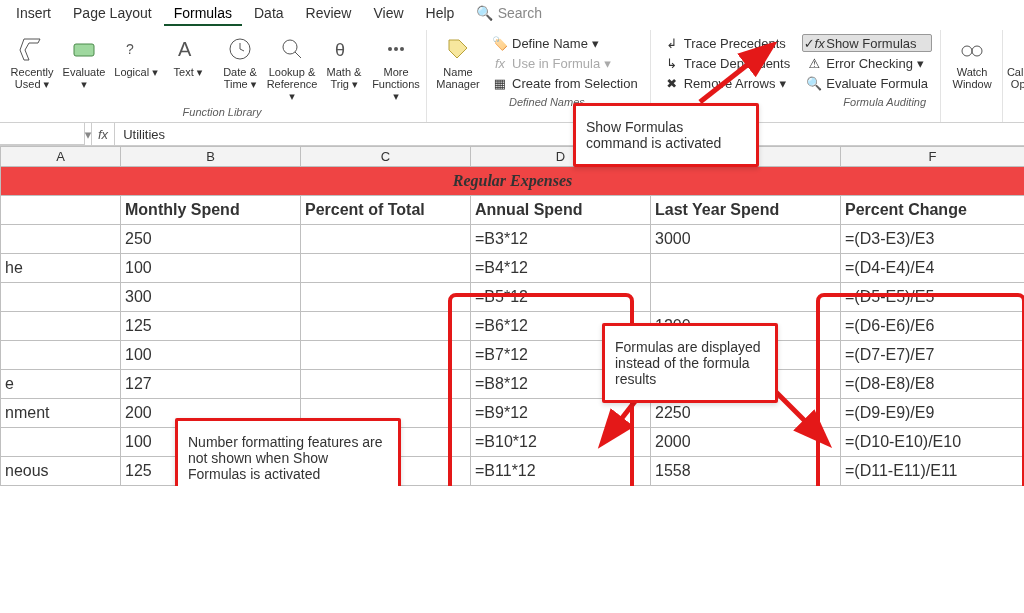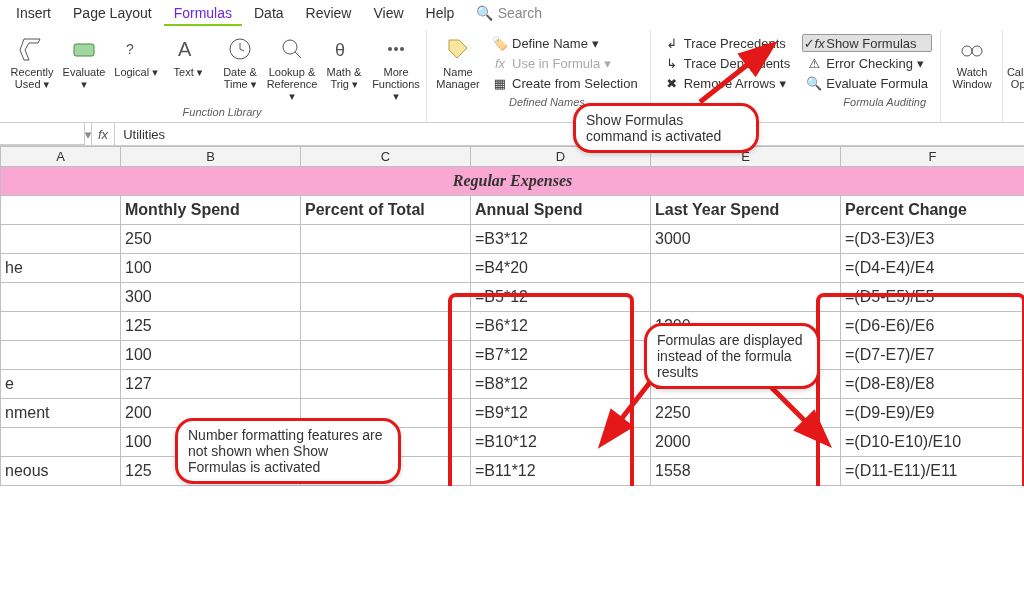--- a/index.html
+++ b/index.html
@@ -16,22 +16,22 @@
   gap: 2px;
   padding: 2px 0 0 6px;
   font-size: 14px;
 }
 .ribbon-tabs .tab {
   padding: 3px 10px;
   color: #333;
   cursor: default;
 }
 .ribbon-tabs .tab.selected {
-  border-bottom: 2px solid #84cc16;
-  color: #6d28d9;
+  border-bottom: 2px solid #14532d;
+  color: #000000;
 }
 .ribbon-body {
   display: flex;
   gap: 1px;
   padding: 4px 2px 0 2px;
   border-bottom: 1px solid #d0d0d0;
 }
 .ribbon-group {
   display: flex;
   flex-direction: column;
@@ -146,21 +146,21 @@
   text-align: center;
   font-size: 13px;
   padding: 2px 0;
 }
 table.grid td {
   height: 28px;
   font-size: 16px;
   padding: 0 4px;
 }
 .title-cell {
-  background: #f9a8d4;
+  background: #ef4444;
   text-align: center;
   font-weight: bold;
   font-style: italic;
   font-family: Georgia, serif;
   font-size: 26px;
   height: 50px;
 }
 .header-row td {
   font-weight: bold;
   font-size: 17px;
@@ -169,22 +169,22 @@
 .col-B { width: 180px; }
 .col-C { width: 170px; }
 .col-D { width: 180px; }
 .col-E { width: 190px; }
 .col-F { width: 184px; }
 
 .callout {
   position: absolute;
   background: #fff;
   border: 3px solid #e41818;
-  border-radius: 18px;
-  padding: 6px 10px;
+  border-radius: 2px;
+  padding: 13px 10px;
   font-size: 14px;
   color: #333;
   z-index: 20;
   box-shadow: 0 2px 5px rgba(0,0,0,.15);
 }
 .red-box {
   position: absolute;
   border: 4px solid #e41818;
   border-radius: 8px;
   z-index: 15;
@@ -414,21 +414,21 @@
           <td>250</td>
           <td></td>
           <td>=B3*12</td>
           <td>3000</td>
           <td>=(D3-E3)/E3</td>
         </tr>
         <tr>
           <td>he</td>
           <td>100</td>
           <td></td>
-          <td>=B4*20</td>
+          <td>=B4*12</td>
           <td></td>
           <td>=(D4-E4)/E4</td>
         </tr>
         <tr>
           <td></td>
           <td>300</td>
           <td></td>
           <td>=B5*12</td>
           <td></td>
           <td>=(D5-E5)/E5</td>
@@ -481,21 +481,21 @@
           <td>1558</td>
           <td>=(D11-E11)/E11</td>
         </tr>
       </tbody>
 </table>
 
 <div class="red-box" style="left:448px; top:147px; width:178px; height:294px;"></div>
 <div class="red-box" style="left:816px; top:147px; width:202px; height:294px;"></div>
 
 <div class="callout" style="left:175px; top:272px; width:200px;">Number formatting features are not shown when Show Formulas is activated</div>
-<div class="callout" style="left:644px; top:177px; width:150px;">Formulas are displayed instead of the formula results</div>
+<div class="callout" style="left:602px; top:177px; width:150px;">Formulas are displayed instead of the formula results</div>
 
 <svg class="arrow" style="left:596px; top:230px;" width="60" height="80">
   <defs>
         <marker id="ah1" markerWidth="10" markerHeight="10" refX="6" refY="3" orient="auto">
           <path d="M0,0 L0,6 L8,3 z" fill="#e41818"></path>
         </marker>
       </defs>
   <line x1="55" y1="5" x2="8" y2="65" stroke="#e41818" stroke-width="5" marker-end="url(#ah1)"></line>
 </svg>
 <svg class="arrow" style="left:760px; top:230px;" width="80" height="80">

